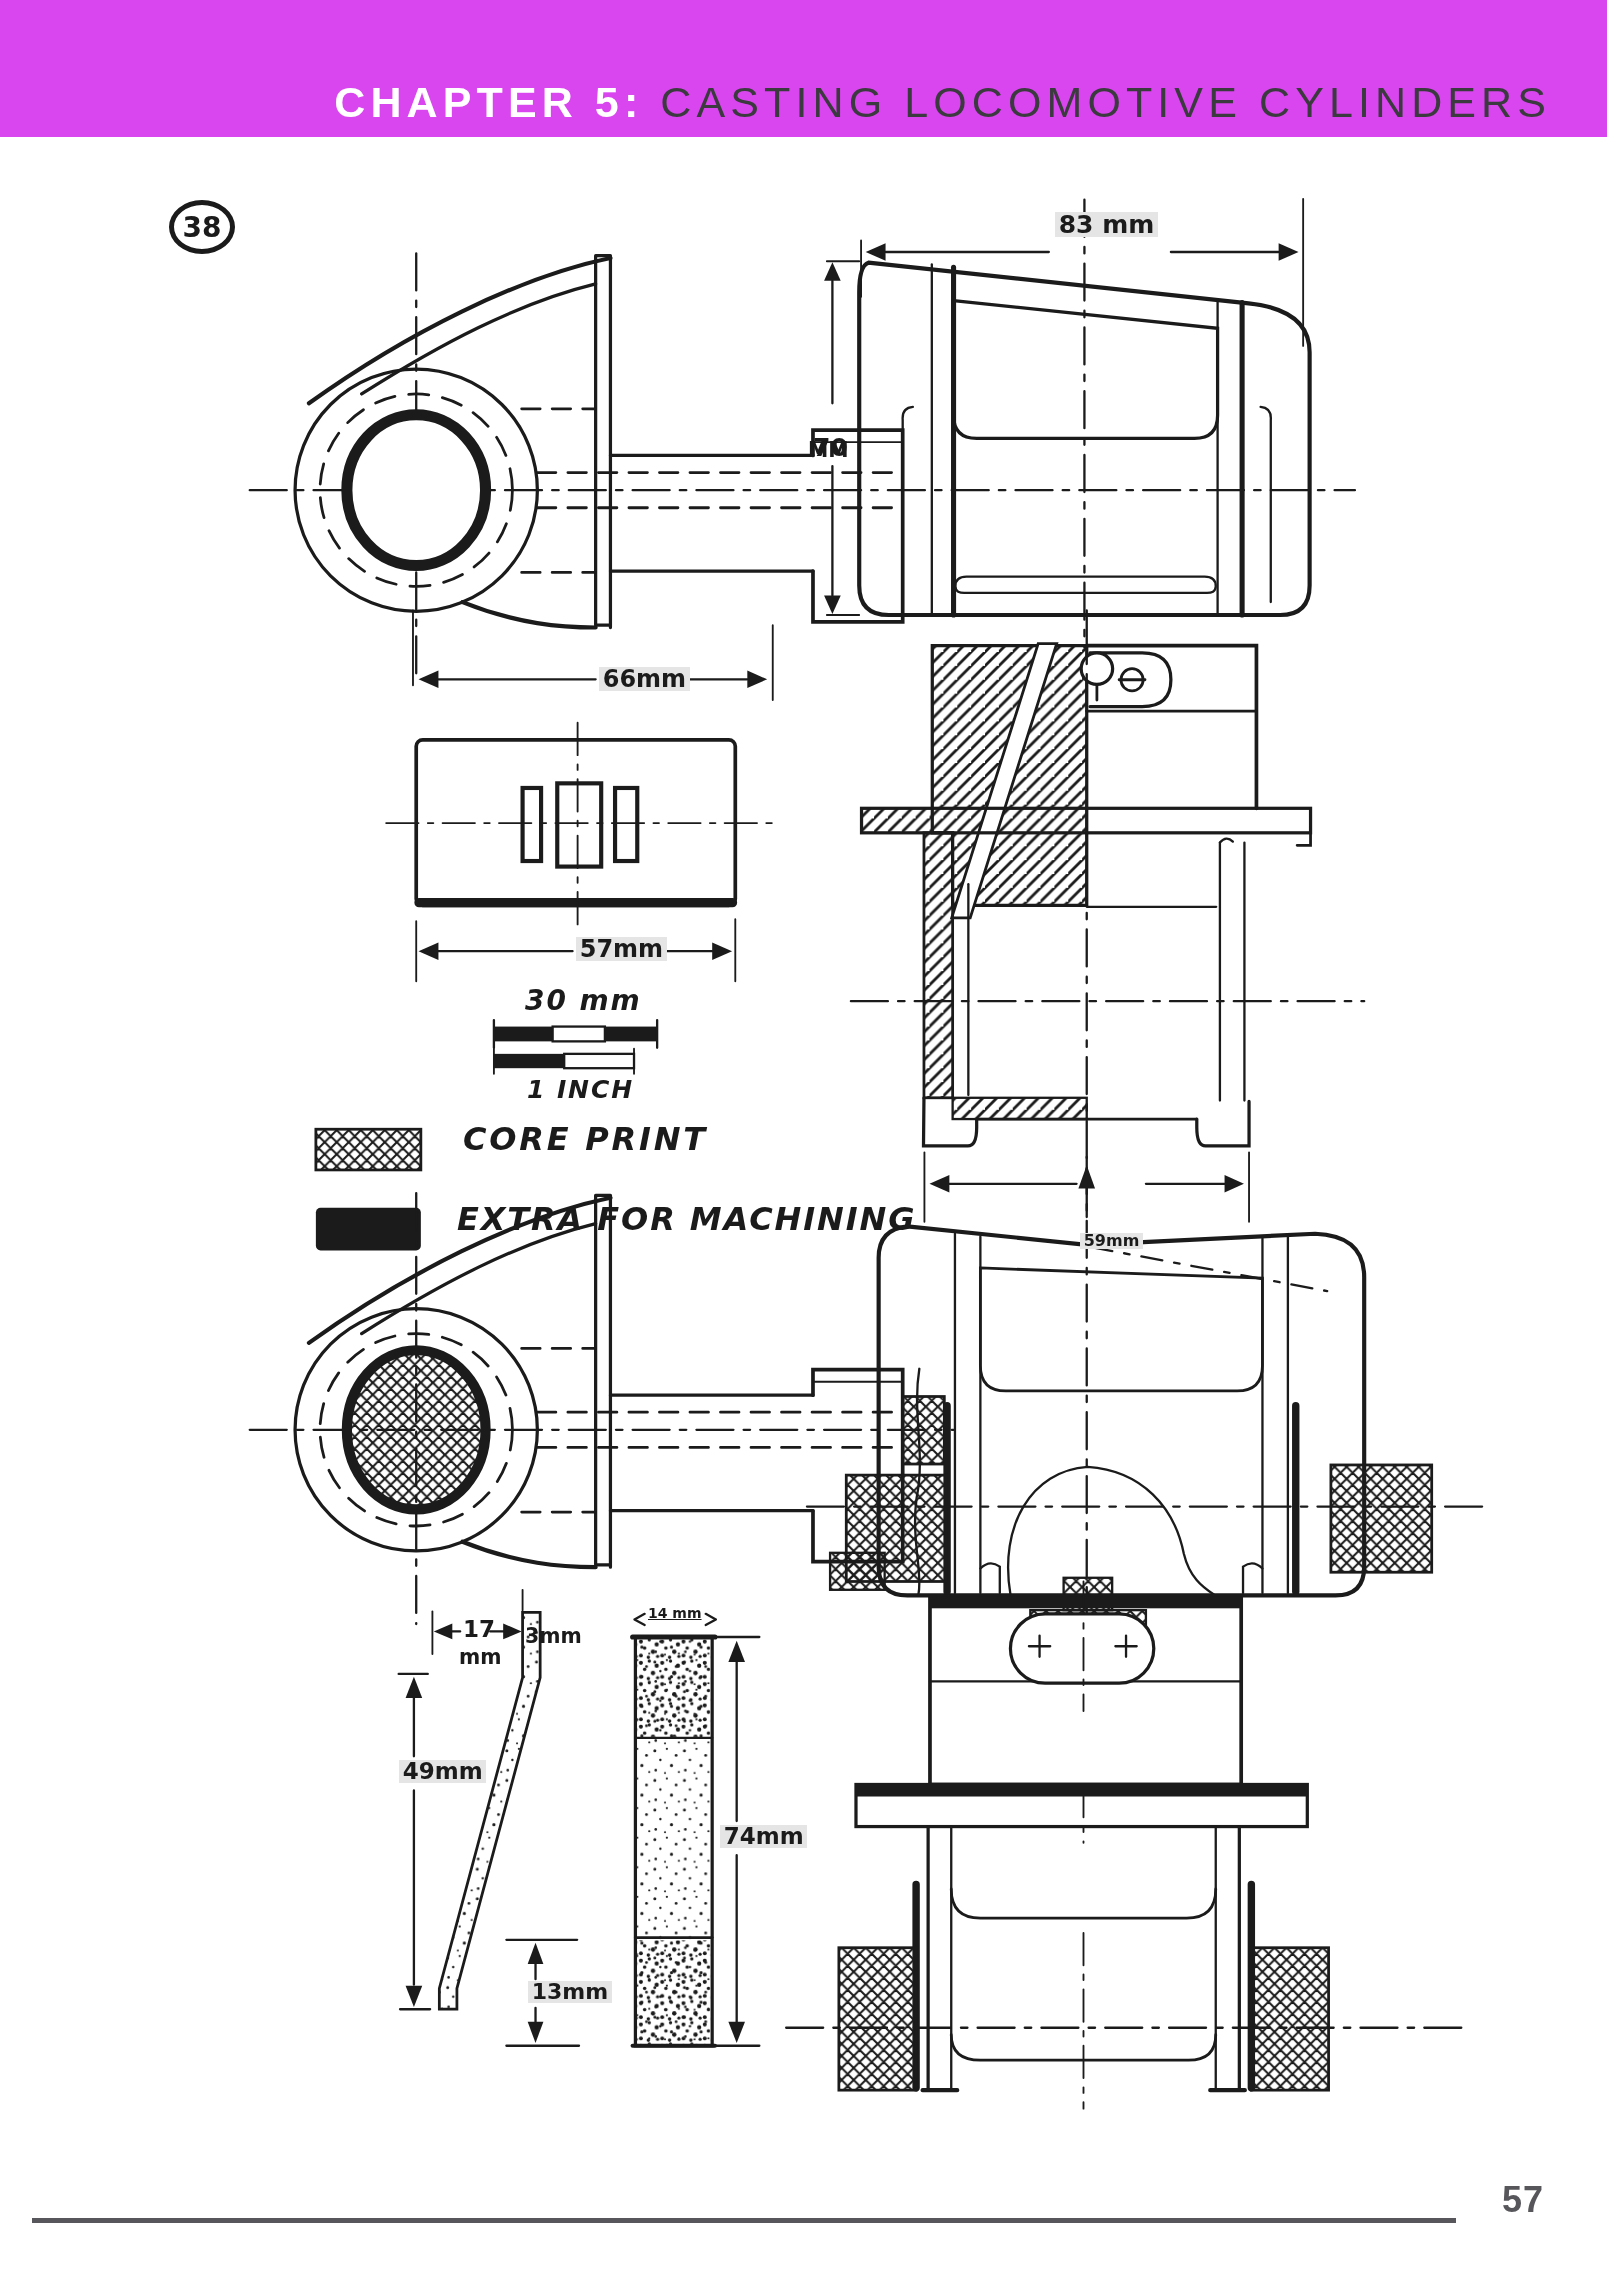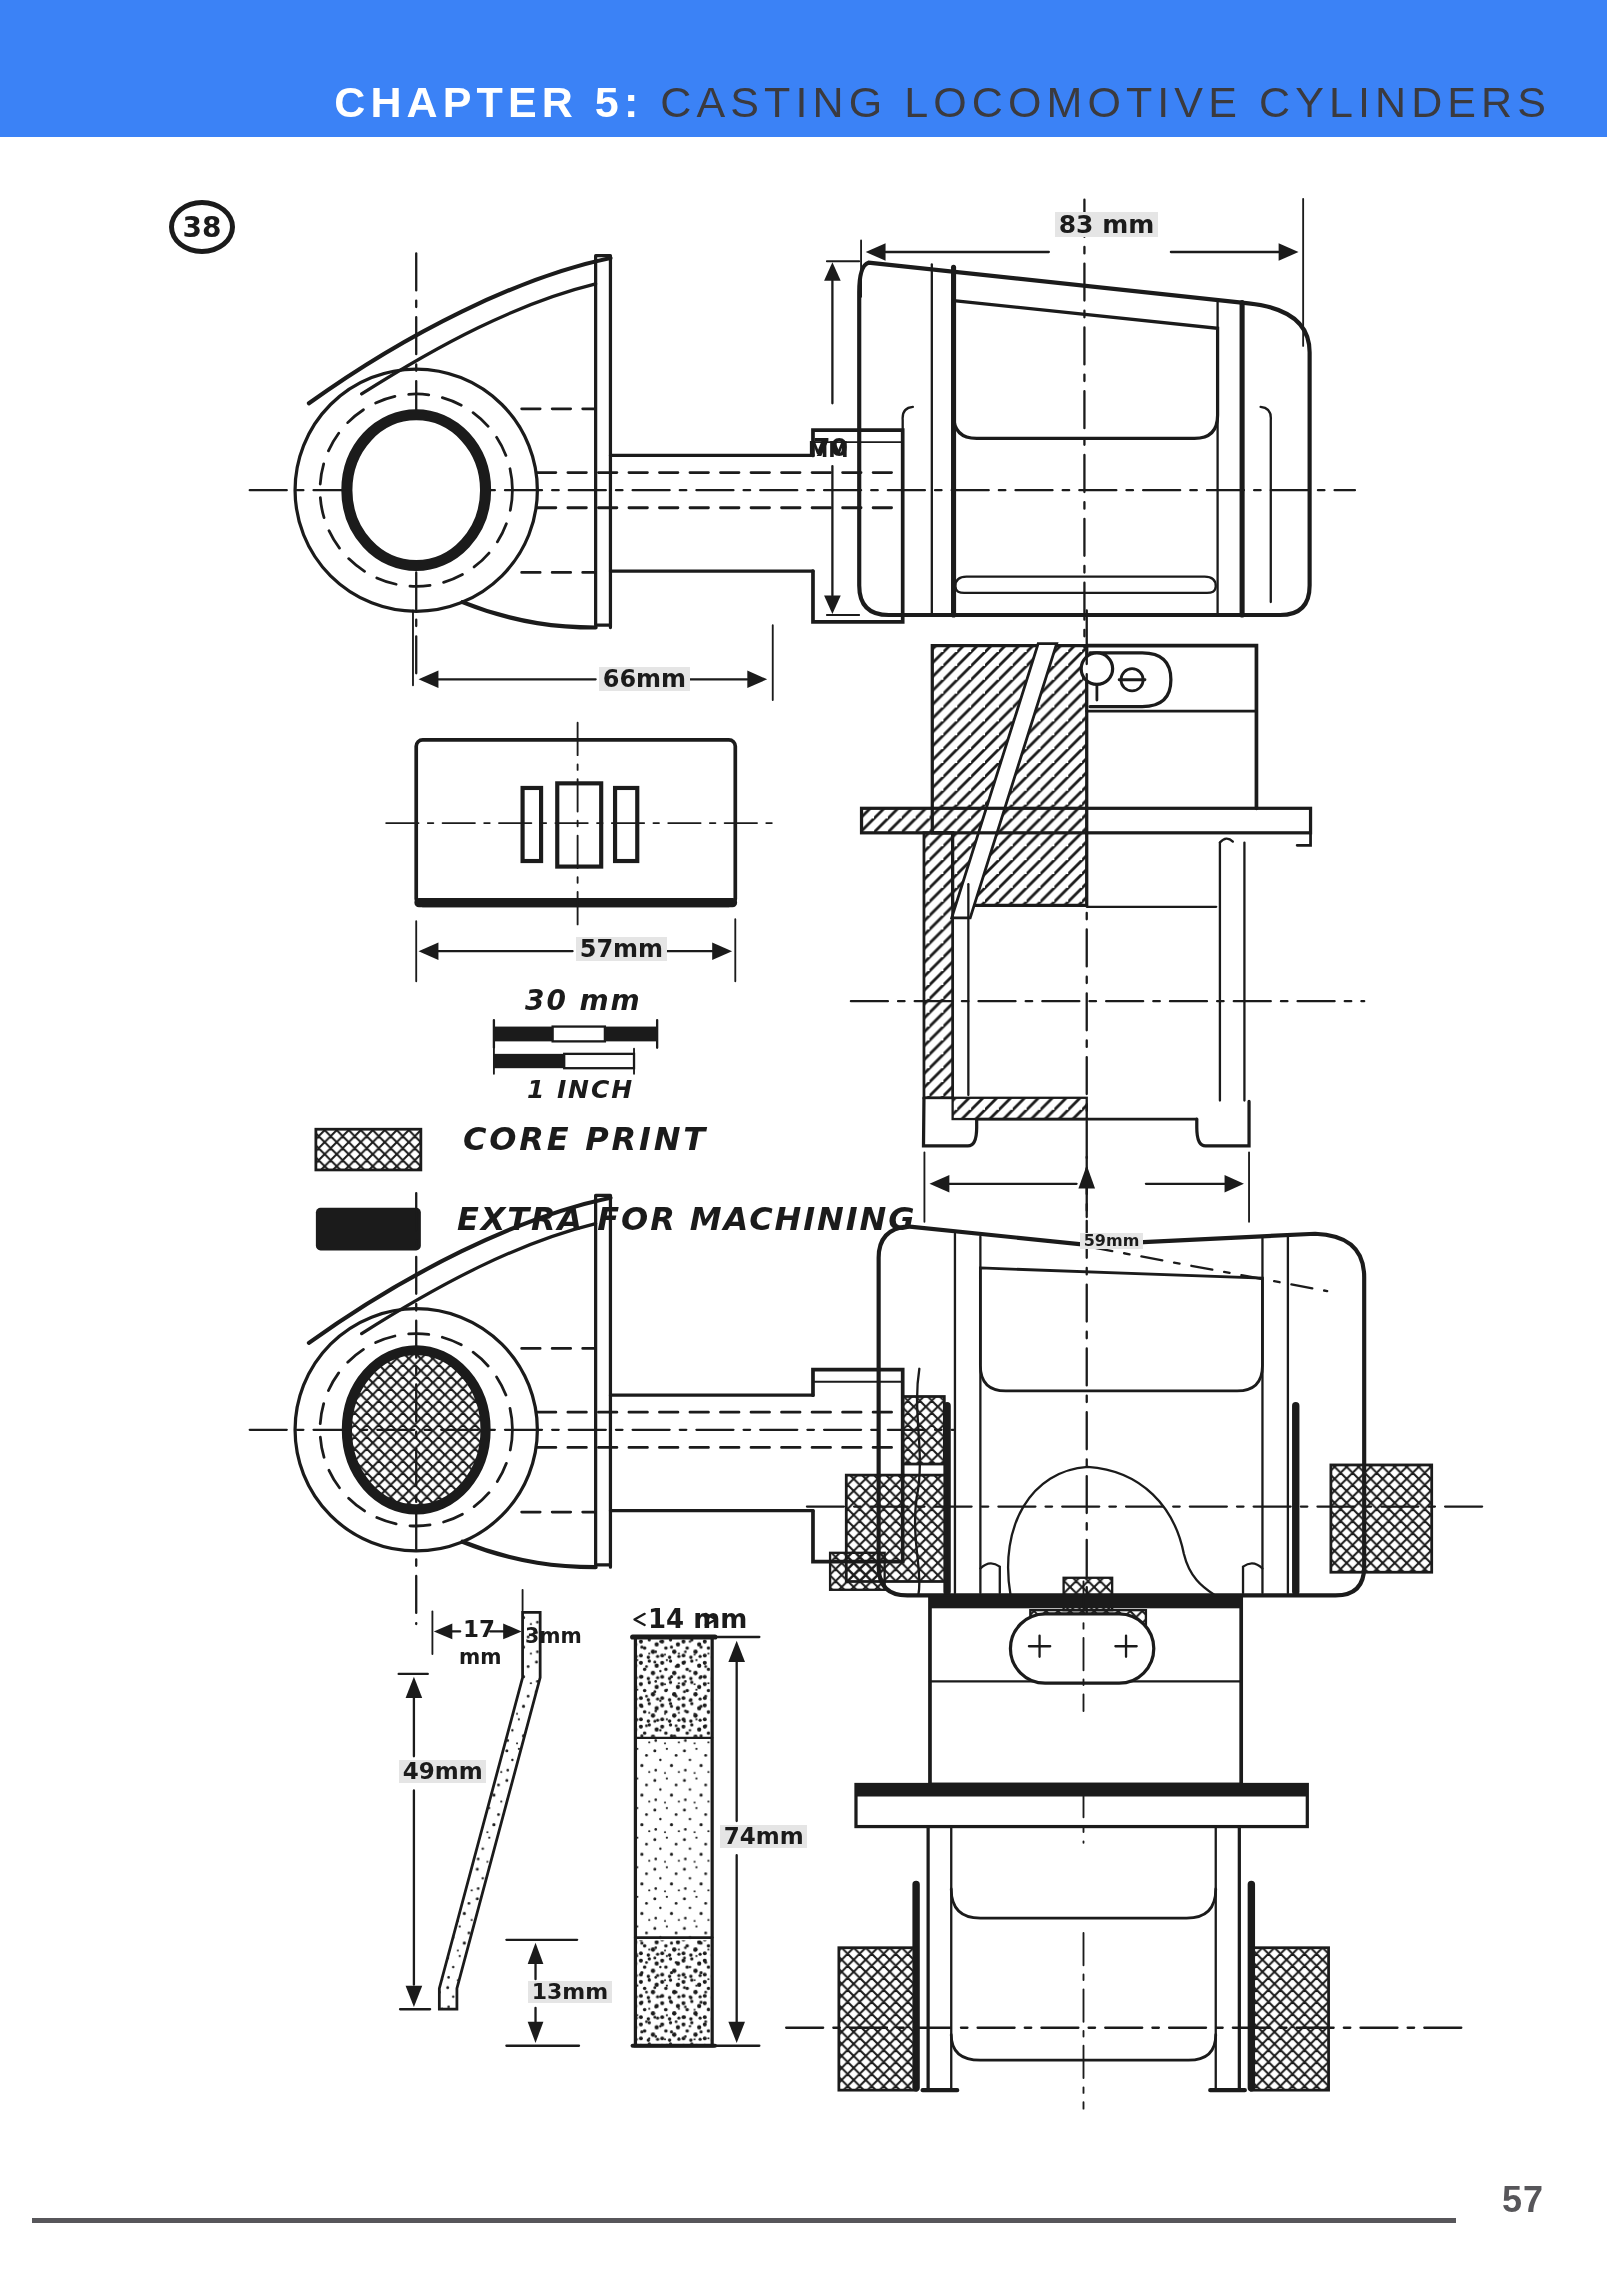--- a/index.html
+++ b/index.html
@@ -1,19 +1,19 @@
 <!DOCTYPE html>
 <html style="font-size:7.4px"><head>
 <meta charset="utf-8">
 <style>
   html,body{margin:0;padding:0;background:#ffffff;}
   #page{position:relative;width:1607px;height:2295px;background:#ffffff;overflow:hidden;
         font-family:"Liberation Sans",sans-serif;}
   
-  #band{position:absolute;left:0;top:0;width:1607px;height:137px;background:#3b82f6;}
+  #band{position:absolute;left:0;top:0;width:1607px;height:137px;background:#d946ef;}
   #title{position:absolute;top:78px;right:56px;white-space:nowrap;
          font-family:"Liberation Sans",sans-serif;font-size:43px;letter-spacing:5.1px;}
   #title .b{color:#ffffff;font-weight:800;}
   #title .r{color:#3b3a3e;font-weight:500;}
   
   #figno{position:absolute;left:169px;top:200px;width:56px;height:44px;border:5.1px solid #1b1b1b;
          border-radius:50%;display:flex;align-items:center;justify-content:center;
          font:700 28px "DejaVu Sans",sans-serif;color:#1b1b1b;}
   
   #art{position:absolute;left:0;top:0;}
@@ -282,21 +282,21 @@
   <div class="dim" style="left:813px;top:435px;font-size:25px;">70</div>
   <div class="dim" style="left:808px;top:440px;font-size:20.4px;">MM</div>
   <div class="dim onln" style="left:599px;top:667px;font-size:24px;">66mm</div>
   <div class="dim onln" style="left:576px;top:937px;font-size:24px;">57mm</div>
   <div class="hand" style="left:525px;top:987px;font-size:28px;letter-spacing:1.9px;">30 mm</div>
   <div class="hand" style="left:527px;top:1077px;font-size:25px;letter-spacing:1.9px;">1 INCH</div>
   <div class="hand" style="left:463px;top:1123px;font-size:32px;letter-spacing:2.8px;">CORE PRINT</div>
   <div class="hand" style="left:457px;top:1203px;font-size:32px;letter-spacing:1.9px;">EXTRA FOR MACHINING</div>
   <div class="dim onln" style="left:1080px;top:1233px;font-size:16px;">59mm</div>
   <div class="dim" style="left:525px;top:1586px;font-size:20.4px;margin-top:40px;">3mm</div>
-  <div class="dim" style="left:648px;top:1606px;font-size:26px;">14 mm</div>
+  <div class="dim" style="left:648px;top:1606px;font-size:14px;text-decoration:underline;">14 mm</div>
   <div class="dim" style="left:463px;top:1618px;font-size:23px;">17</div>
   <div class="dim" style="left:459px;top:1647px;font-size:20.4px;">mm</div>
   <div class="dim onln" style="left:399px;top:1760px;font-size:23px;">49mm</div>
   <div class="dim onln" style="left:720px;top:1825px;font-size:23px;">74mm</div>
   <div class="dim onln" style="left:528px;top:1981px;font-size:22px;">13mm</div>
 
   <div id="rule"></div>
   <div id="pgnum">57</div>
 
 </div>

